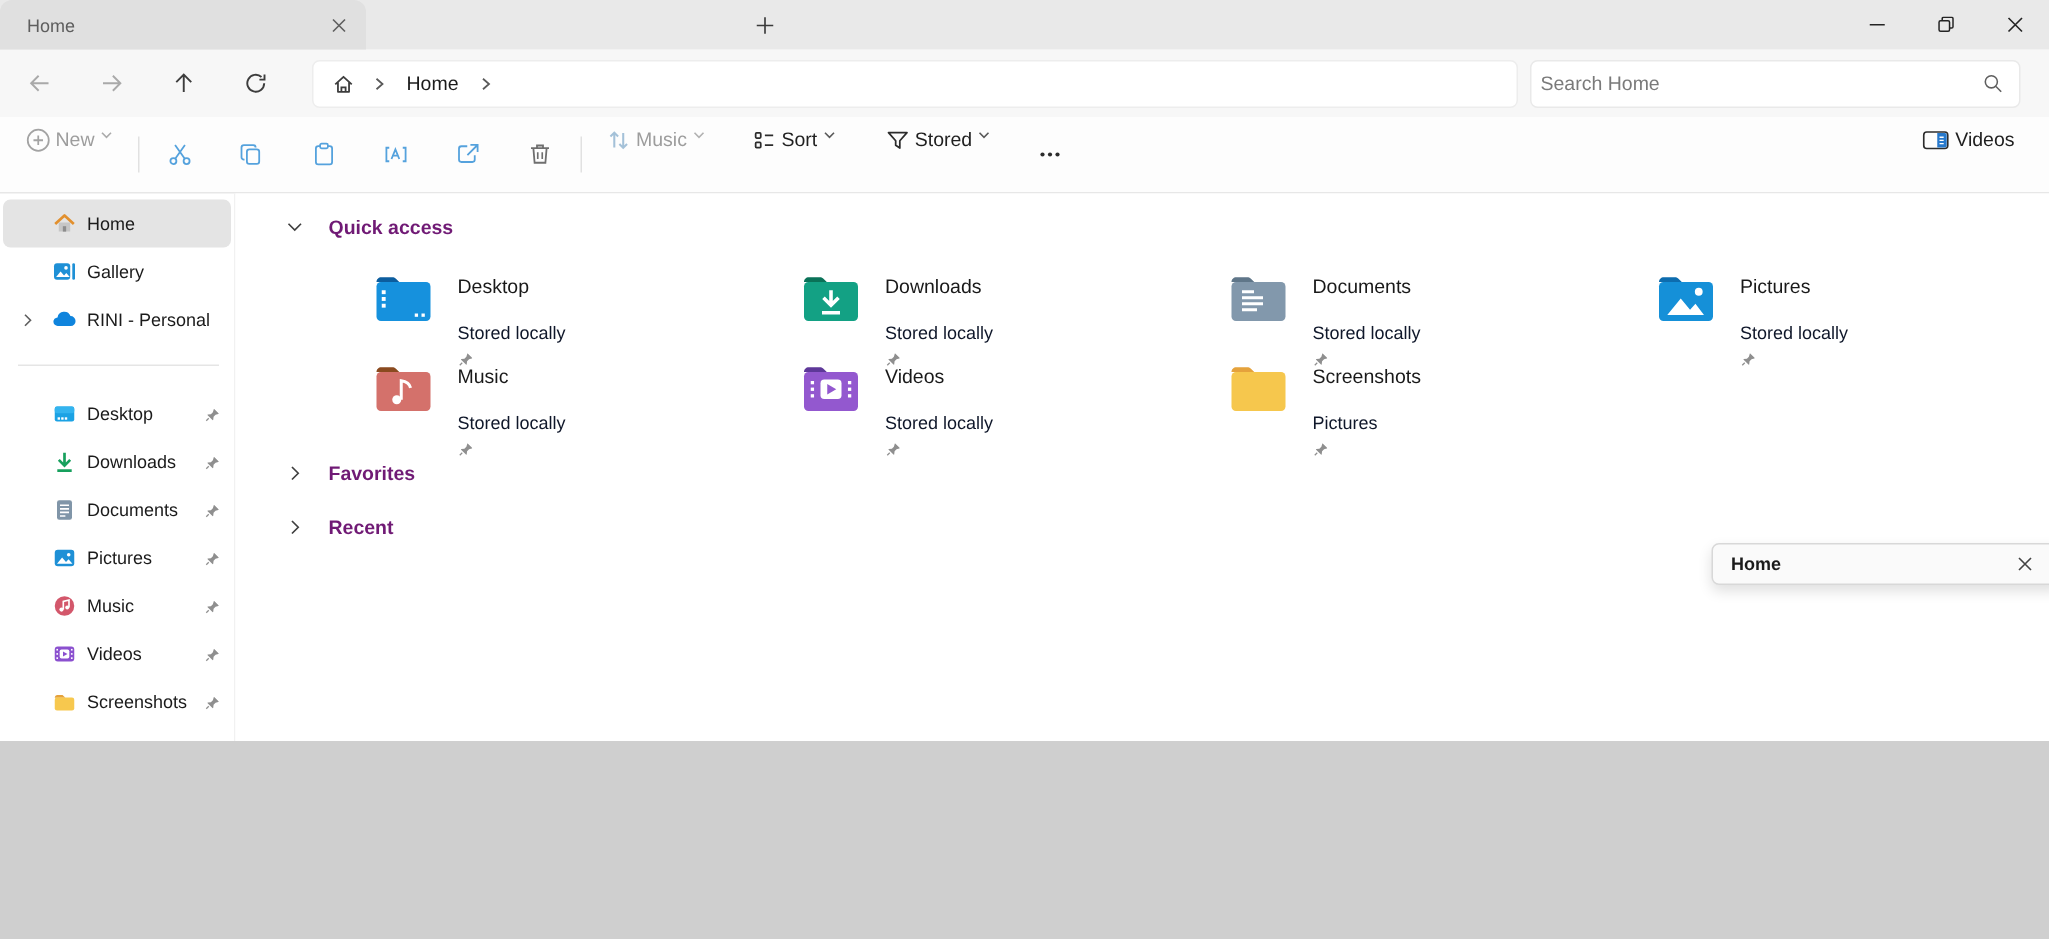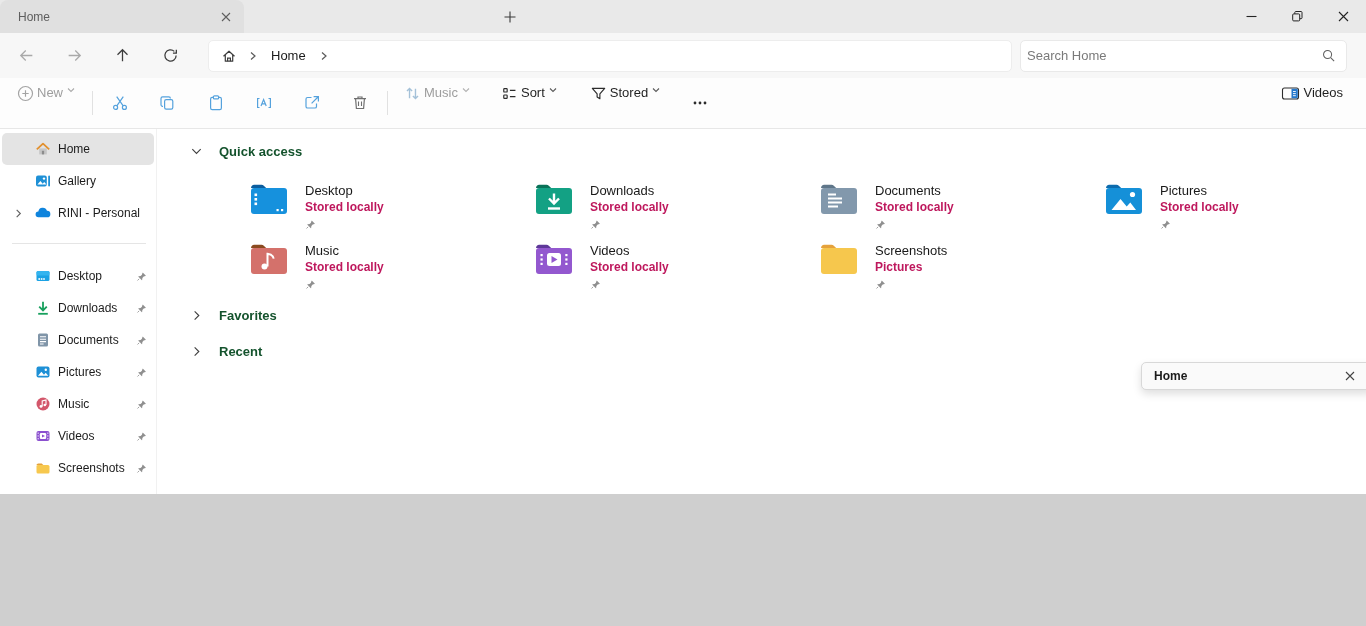--- a/index.html
+++ b/index.html
@@ -42,24 +42,24 @@
   .side-chev { width:32px; display:flex; align-items:center; justify-content:center; flex-shrink:0; }
   .side-ico { width:17px; height:17px; display:flex; align-items:center; justify-content:center; flex-shrink:0; margin-right:7px; }
   .side-label { font-size:12px; color:#1b1b1b; white-space:nowrap; }
   .side-pin { margin-left:auto; display:flex; }
   .side-sep { height:1px; background:#e5e5e5; margin:14px 10px 16px 12px; }
   .side-sep.two { margin:15px 10px 17px 12px; }
   .indent { padding-left:10px; }
   
   .content { flex:1; position:relative; background:#ffffff; }
   .sec-head { position:absolute; display:flex; align-items:center; gap:16px; }
-  .sec-label { font-size:13px; font-weight:700; color:#14532d; }
+  .sec-label { font-size:13px; font-weight:700; color:#701a75; }
   .tile { position:absolute; width:272px; display:flex; gap:17px; }
   .tile-title { font-size:13px; color:#191919; line-height:16px; }
-  .tile-sub { font-size:12px; color:#be185d; line-height:15px; margin-top:1px;font-weight:bold; }
+  .tile-sub { font-size:12px; color:#0f172a; line-height:15px; margin-top:16px; }
   .tile-pin { margin-top:4px; }
   
   .tooltip { position:absolute; left:1141px; top:362px; width:233px; height:28px; background:#fafafa;
     border:1px solid #d8d8d8; border-radius:5px; box-shadow:0 4px 9px rgba(0,0,0,.13);
     display:flex; align-items:center; padding:0 14px 0 12px; z-index:9; }
   .tooltip-text { font-size:12px; font-weight:700; color:#1b1b1b; }
   .tooltip-close { margin-left:auto; width:18px; height:18px; }
   svg { display:block; }
 </style>
 </head>

